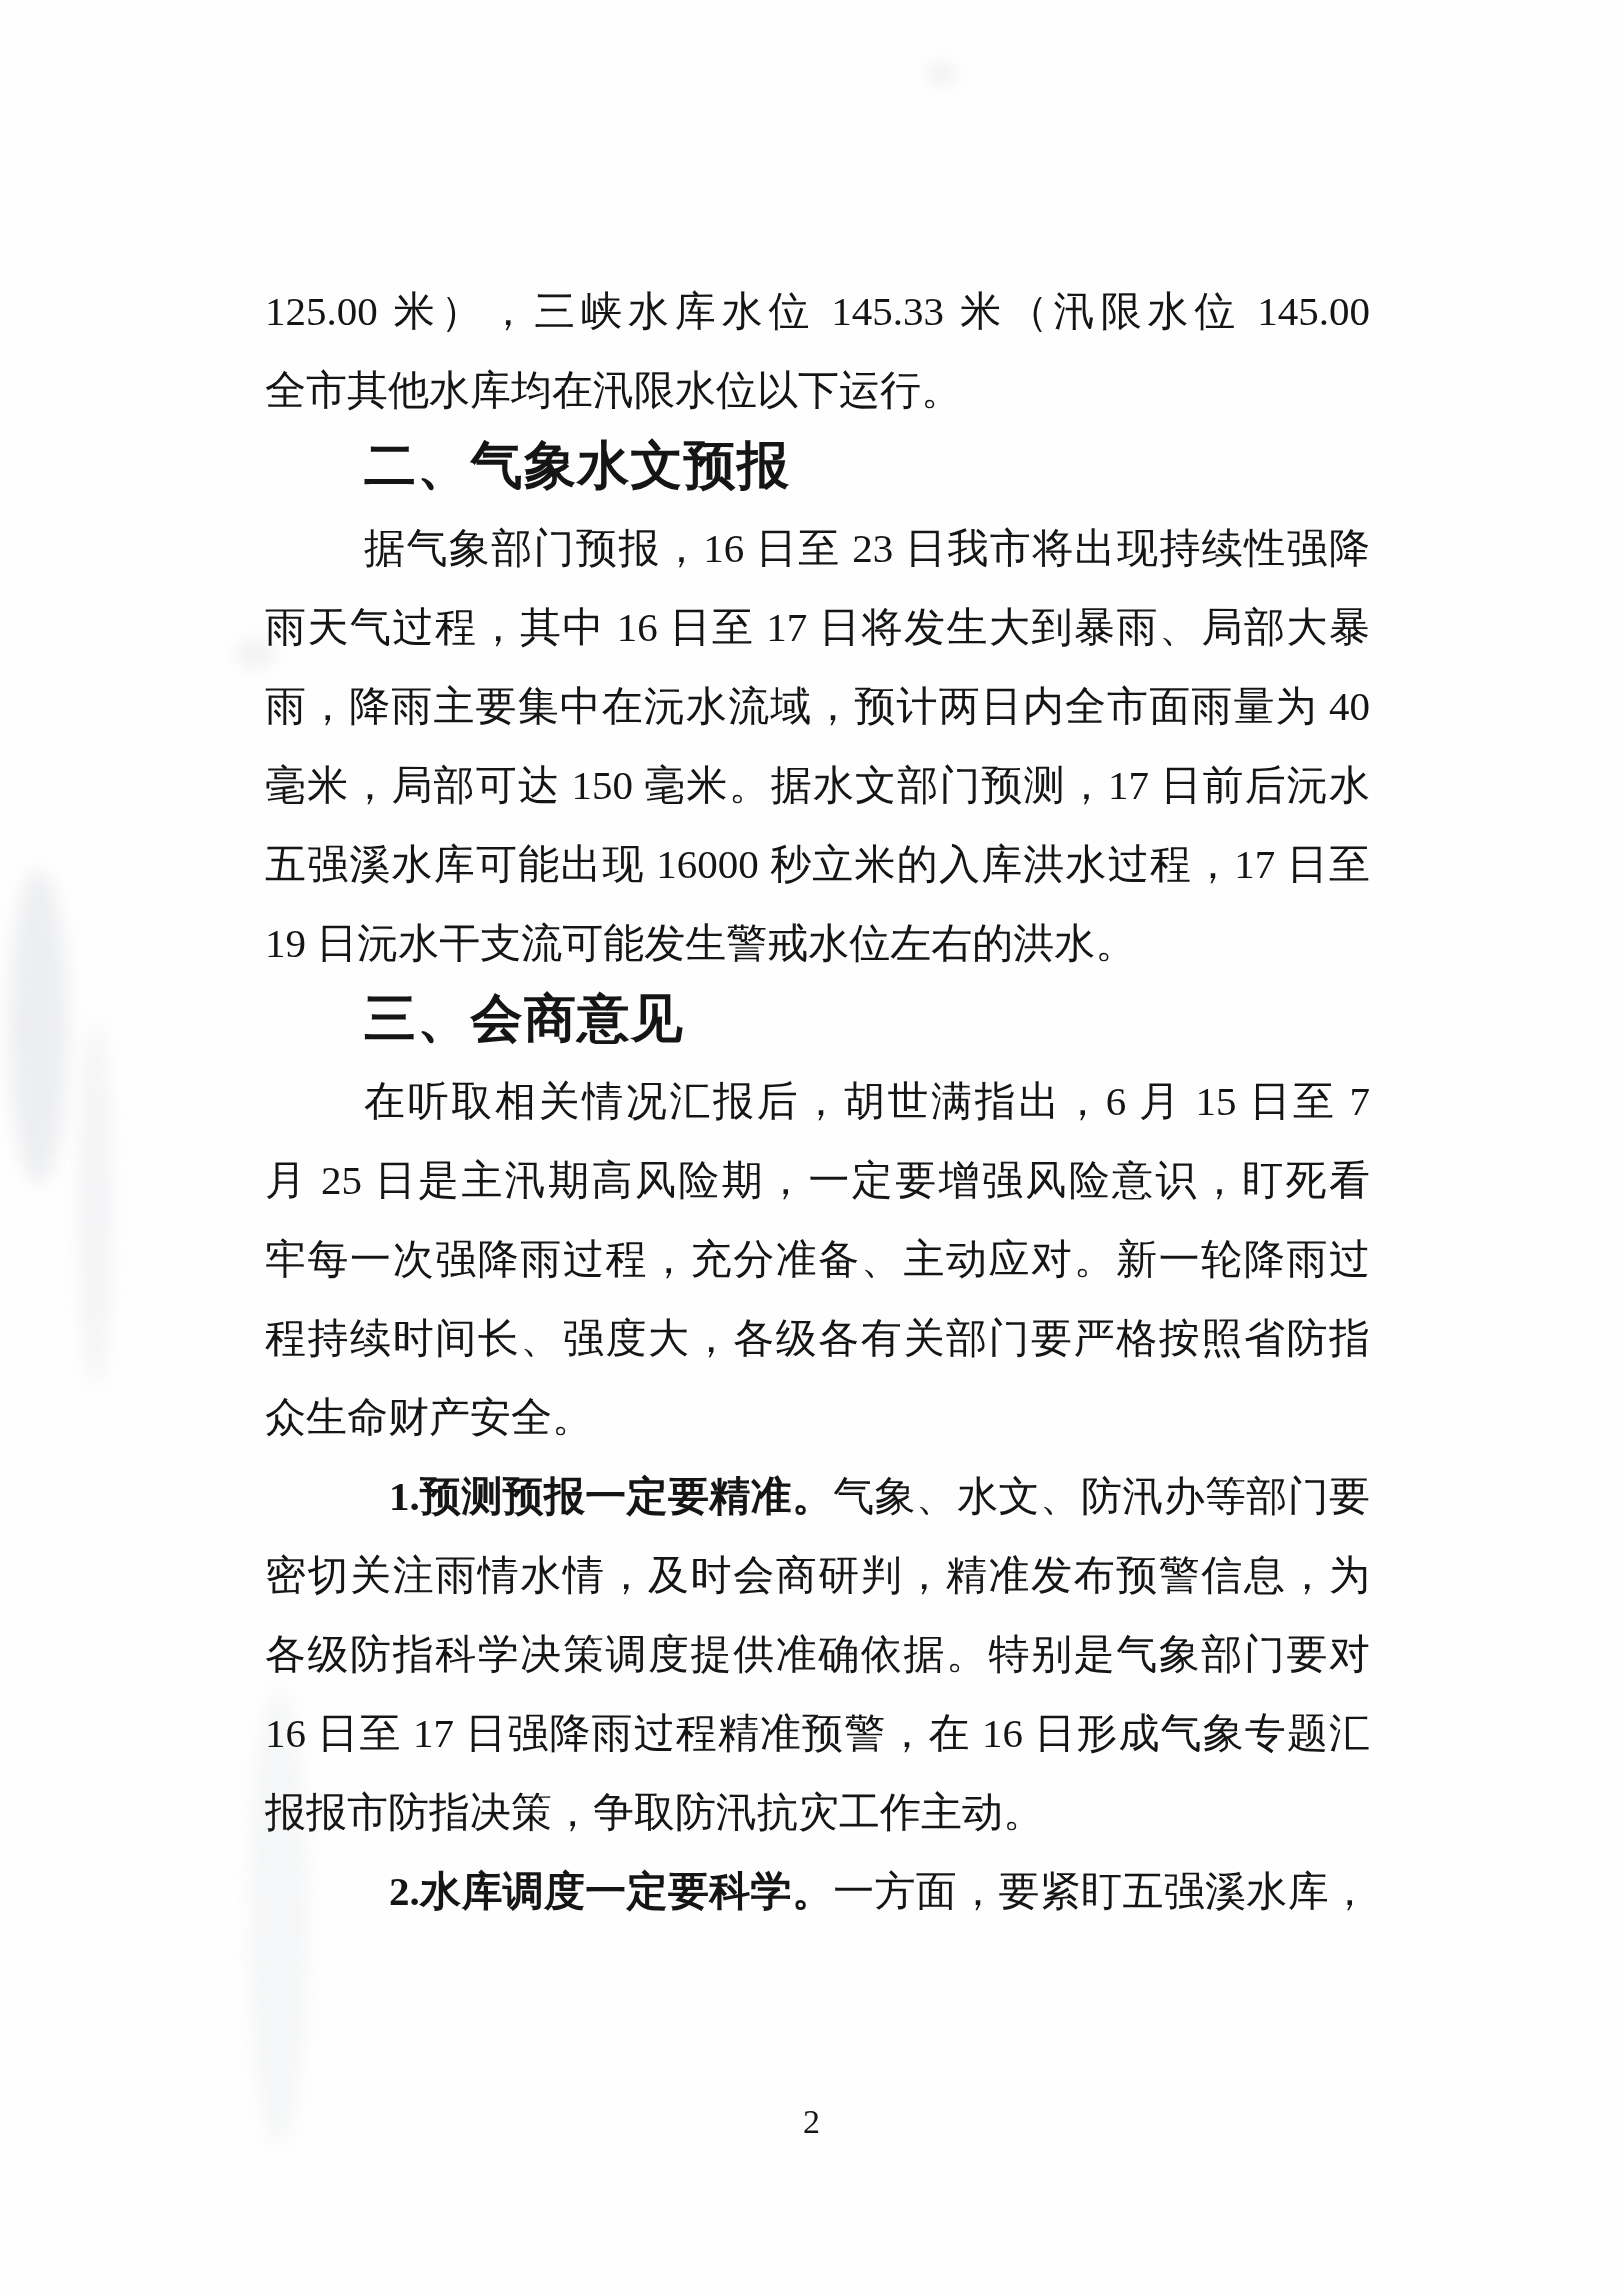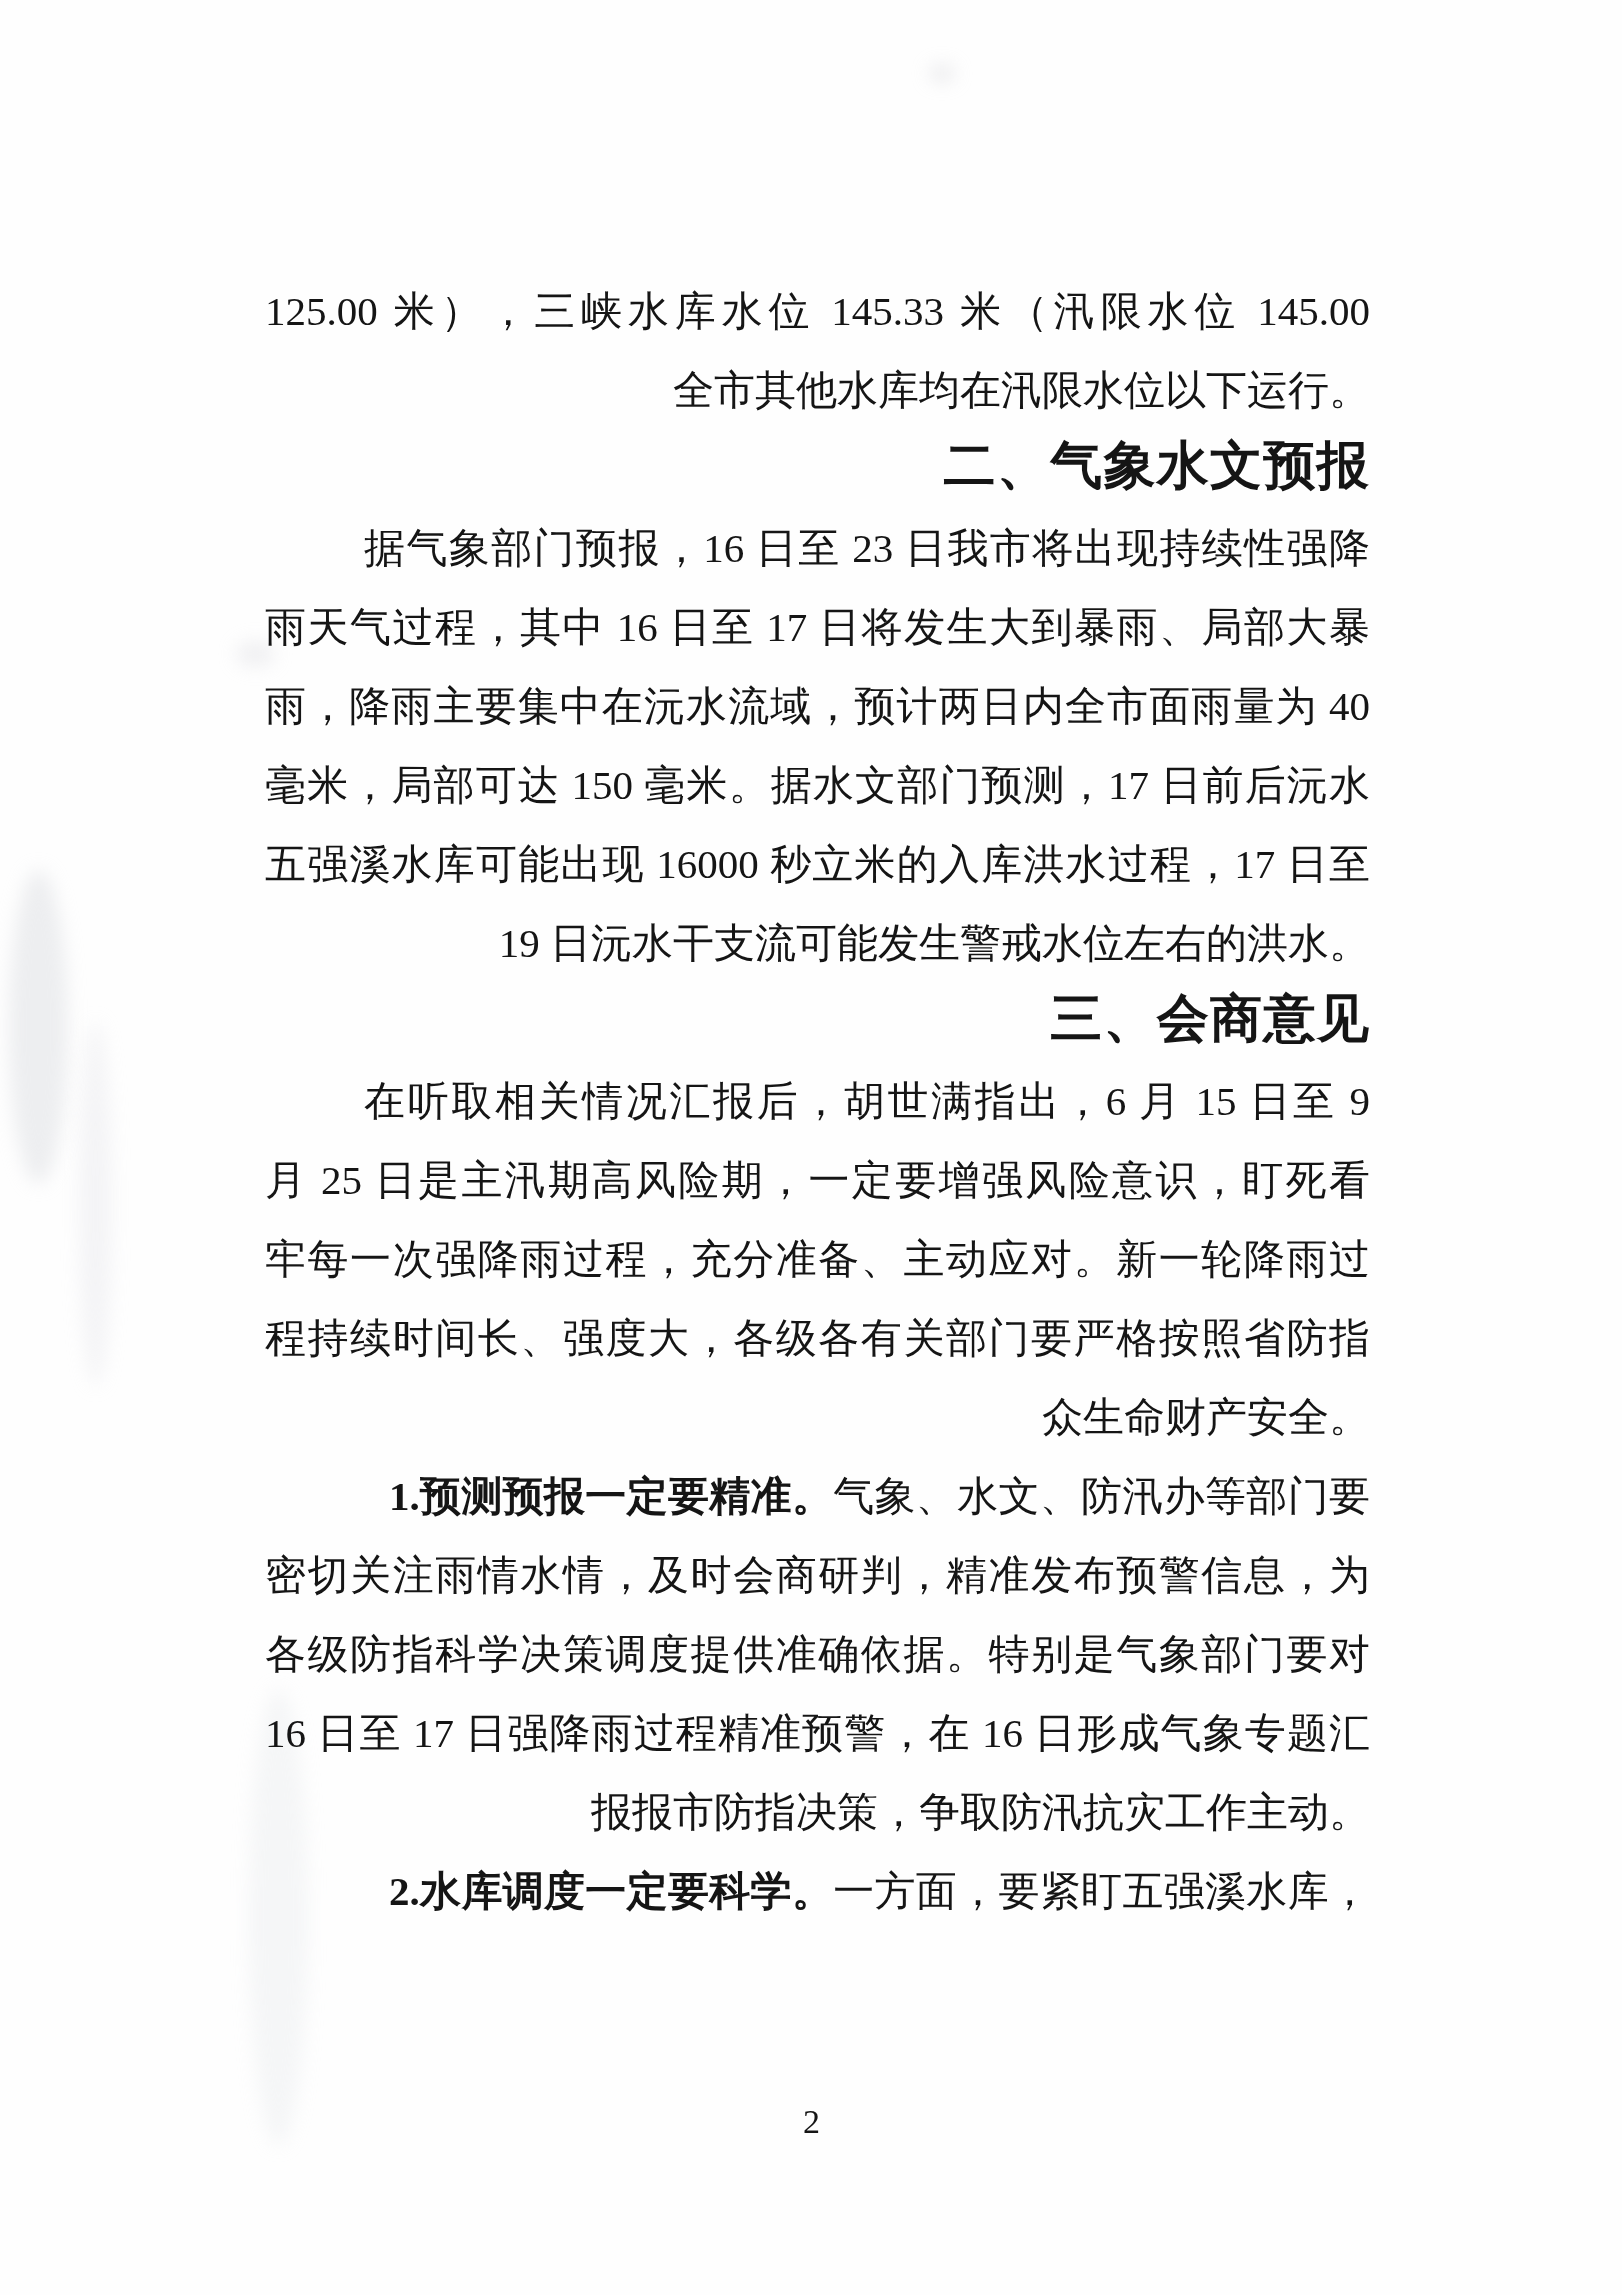--- a/index.html
+++ b/index.html
@@ -34,21 +34,21 @@
     position: absolute;
     left: 265px;
     top: 272px;
     width: 1105px;
   }
   .ln {
     height: 79px;
     line-height: 79px;
     font-size: 41px;
     overflow: hidden;
-    text-align: right;
+    text-align: left;
   }
   .jf {
     text-align: justify;
     text-align-last: justify;
     text-justify: inter-character;
   }
   .indent { text-indent: 99px; }
   .heading {
     font-family: Liberation Mono, monospace;
     font-weight: 700;
@@ -81,21 +81,21 @@
     <div class="ln jf">125.00 米），三峡水库水位 145.33 米（汛限水位 145.00 米），</div>
     <div class="ln">全市其他水库均在汛限水位以下运行。</div>
     <div class="ln heading indent">二、气象水文预报</div>
     <div class="ln jf indent">据气象部门预报，16 日至 23 日我市将出现持续性强降</div>
     <div class="ln jf">雨天气过程，其中 16 日至 17 日将发生大到暴雨、局部大暴</div>
     <div class="ln jf">雨，降雨主要集中在沅水流域，预计两日内全市面雨量为 40</div>
     <div class="ln jf">毫米，局部可达 150 毫米。据水文部门预测，17 日前后沅水</div>
     <div class="ln jf">五强溪水库可能出现 16000 秒立米的入库洪水过程，17 日至</div>
     <div class="ln">19 日沅水干支流可能发生警戒水位左右的洪水。</div>
     <div class="ln heading indent">三、会商意见</div>
-    <div class="ln jf indent">在听取相关情况汇报后，胡世满指出，6 月 15 日至 9</div>
+    <div class="ln jf indent">在听取相关情况汇报后，胡世满指出，6 月 15 日至 7</div>
     <div class="ln jf">月 25 日是主汛期高风险期，一定要增强风险意识，盯死看</div>
     <div class="ln jf">牢每一次强降雨过程，充分准备、主动应对。新一轮降雨过</div>
     <div class="ln jf">程持续时间长、强度大，各级各有关部门要严格按照省防指</div>
     <div class="ln">众生命财产安全。</div>
     <div class="ln jf indent">
       <span class="lead">1.预测预报一定要精准。</span><span>气象、水文、防汛办等部门要</span>
     </div>
     <div class="ln jf">密切关注雨情水情，及时会商研判，精准发布预警信息，为</div>
     <div class="ln jf">各级防指科学决策调度提供准确依据。特别是气象部门要对</div>
     <div class="ln jf">16 日至 17 日强降雨过程精准预警，在 16 日形成气象专题汇</div>

